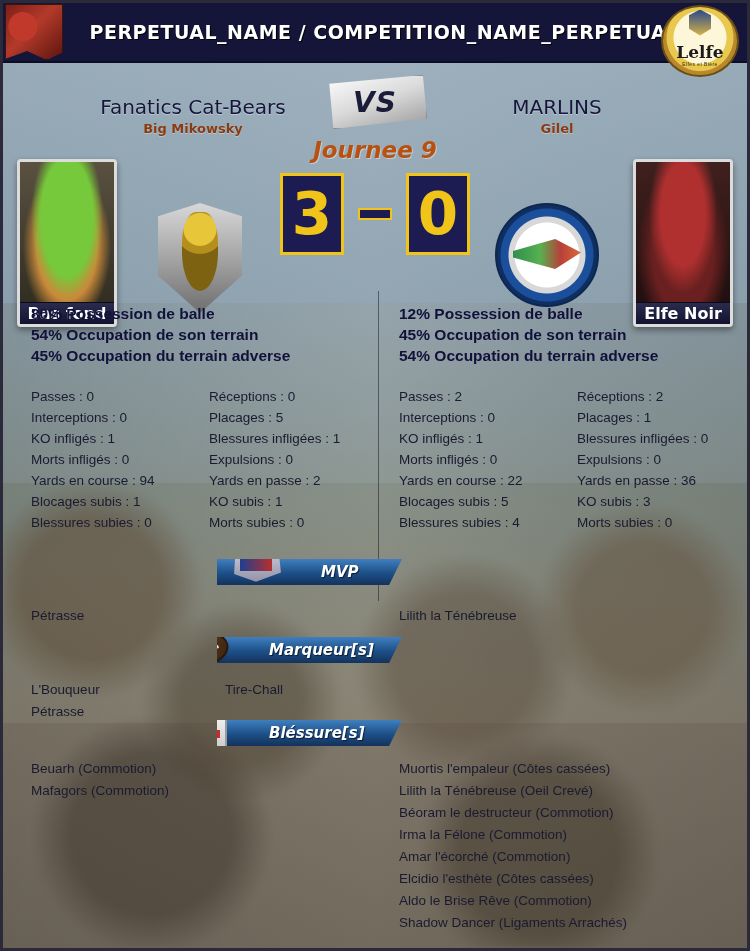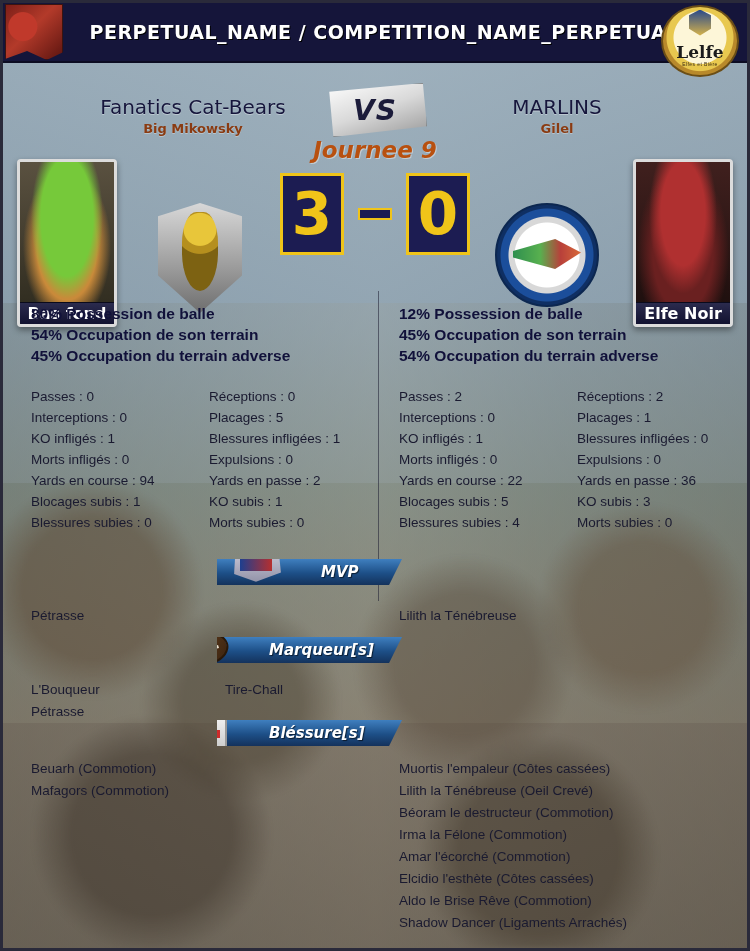--- a/index.html
+++ b/index.html
@@ -102,21 +102,21 @@
     text-shadow: 0 1px 0 rgba(255,255,255,.3);
     text-align: center;
   }
   #home-name { left: 20px; width: 340px; }
   #home-coach { left: 20px; width: 340px; }
   #away-name { right: 20px; width: 340px; }
   #away-coach { right: 20px; width: 340px; }
 
   .vs-badge {
     position: absolute; left: 50%; transform: translateX(-50%);
-    top: 20px; width: 104px; height: 54px;
+    top: 12px; width: 104px; height: 54px;
     background: linear-gradient(160deg,#ffffff 0%,#d9d9d9 50%,#9a9a9a 100%);
     clip-path: polygon(6% 16%, 96% 0, 100% 80%, 10% 100%);
     display: flex; align-items: center; justify-content: center;
     border: 1px solid #888;
   }
   .vs-badge span {
     font-family: "DejaVu Sans", sans-serif;
     font-weight: bold; font-style: italic; font-size: 28px;
     color: #1b1b3a; letter-spacing: 1px;
   }

